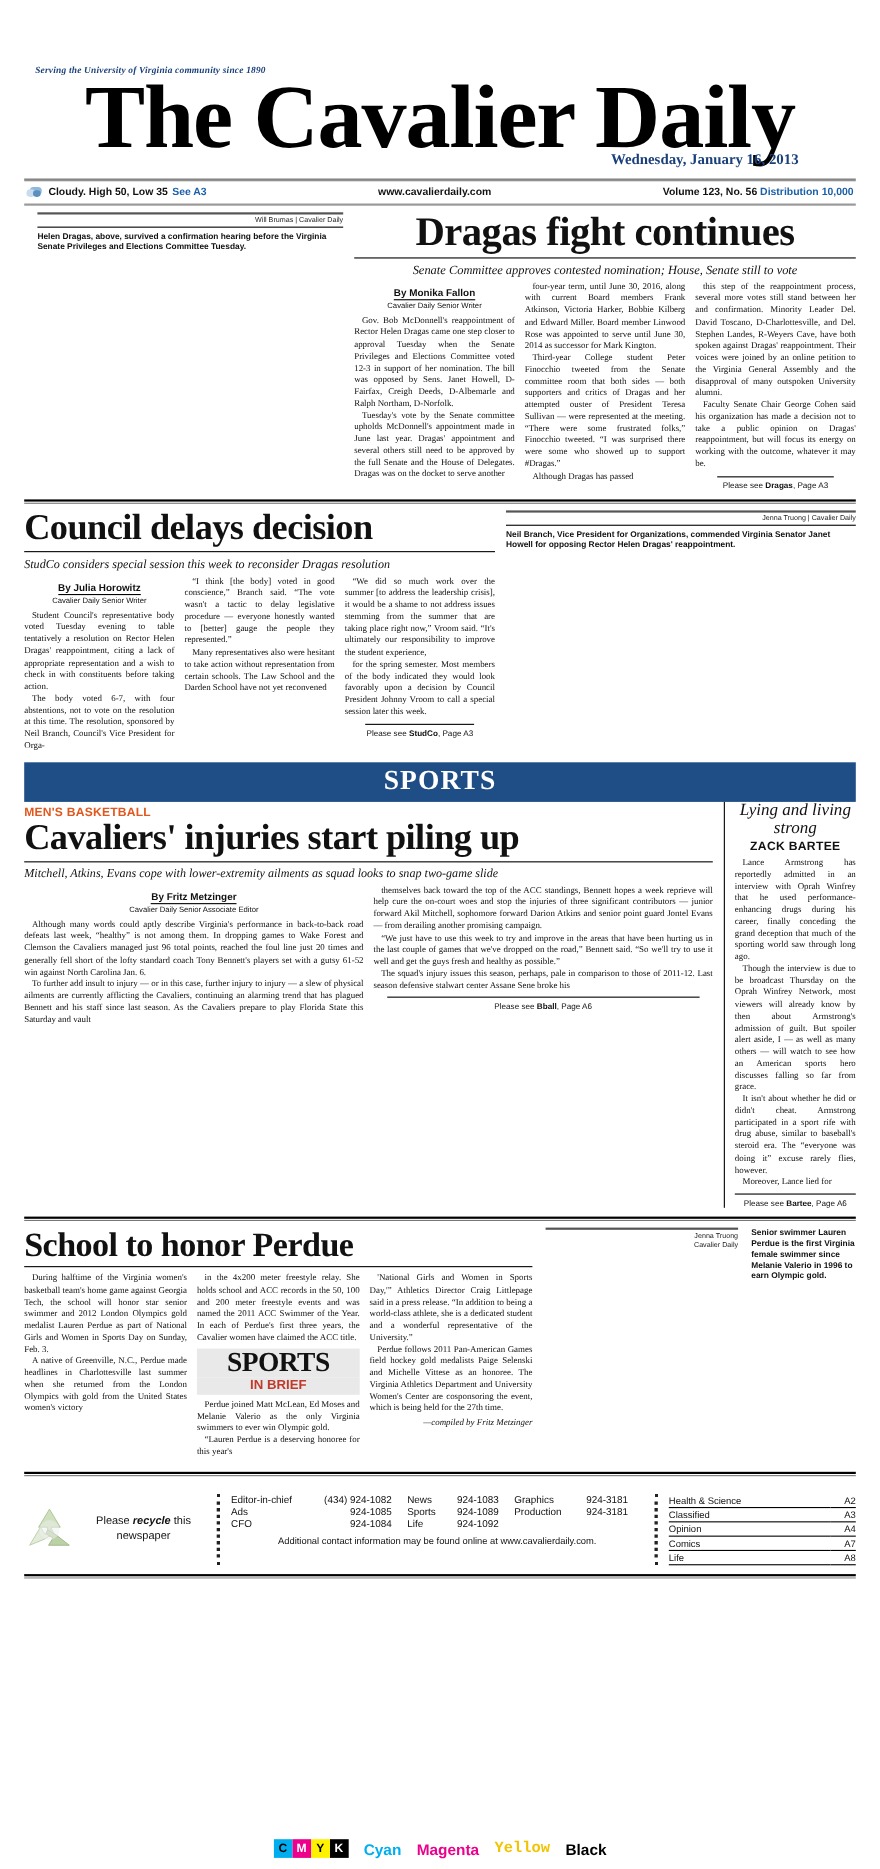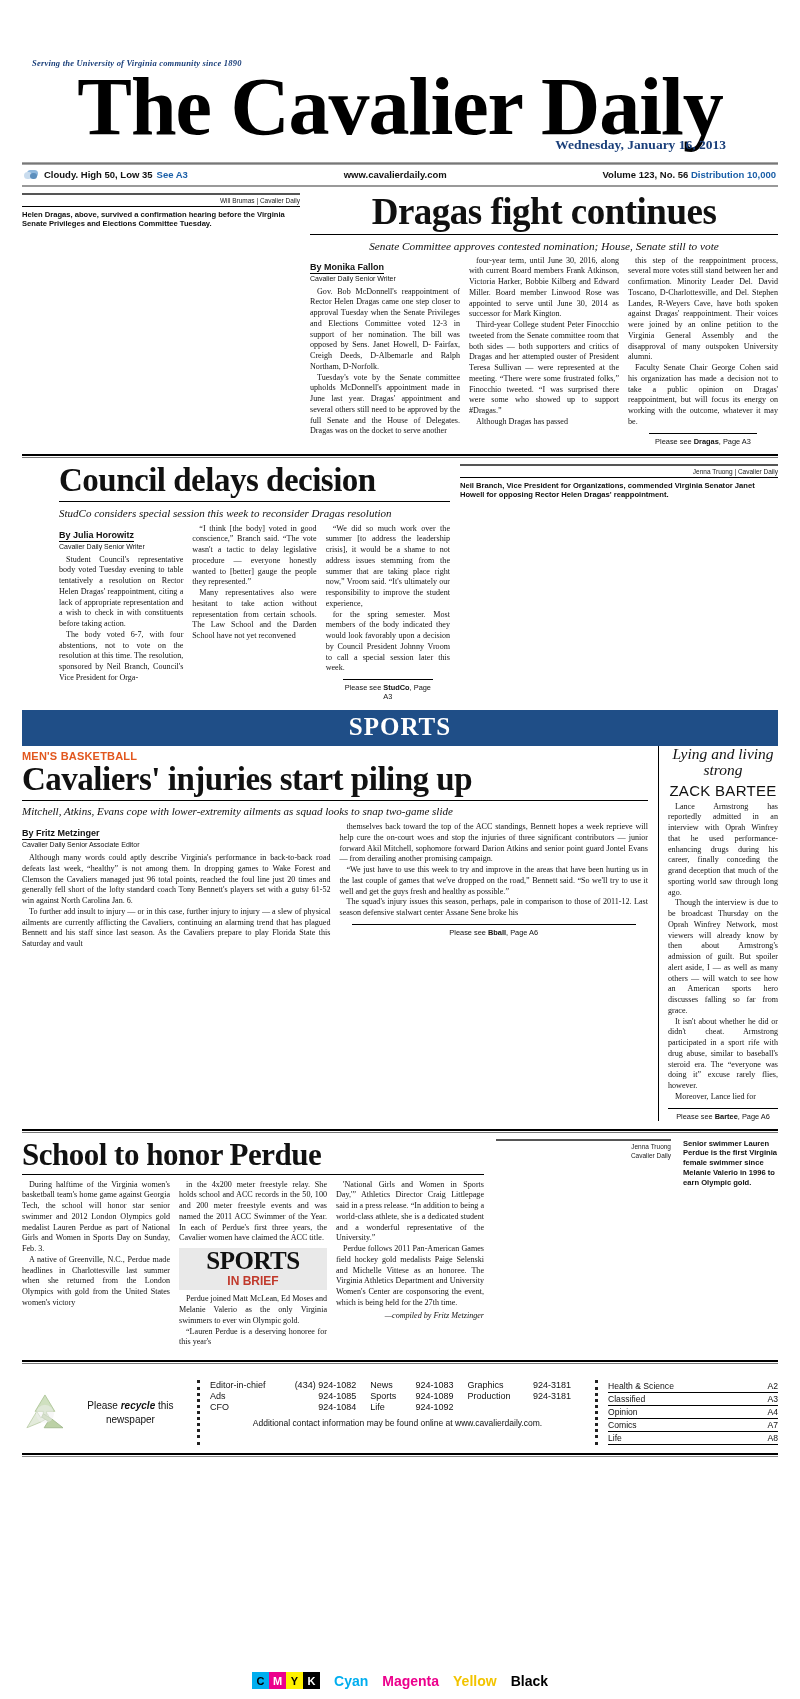--- a/index.html
+++ b/index.html
@@ -53,21 +53,21 @@
   .wx-icon .c1 { position:absolute; width:11px; height:7px; border-radius:5px; background:#8fb8dd; left:3px; top:2px;}
   .wx-icon .c2 { position:absolute; width:8px; height:7px; border-radius:5px; background:#c9dcee; left:0px; top:4px;}
   .wx-icon .c3 { position:absolute; width:7px; height:6px; border-radius:4px; background:#5d8fbd; left:6px; top:5px;}
   .blue { color:#1a5fa8; }
   .url-center { font-size:9.5px; }
   .hr-double { height:4px; border-top:2px solid #000; border-bottom:1px solid #777; margin:8px 0 6px; }
   .hr-thin { height:1px; background:#000; }
 
   
   .lead { display:flex; gap:10px; margin-top:6px; }
-  .lead-photo-col { width:278px; }
+  .lead-photo-col { width:278px;margin-left:12px; }
   .photo {
     width:100%; position:relative; overflow:hidden;
     border:1px solid #555;
   }
   .photo .inner { width:100%; height:100%; }
   .photo-credit {
     text-align:right; font-family:"Liberation Sans",sans-serif;
     font-size:6.5px; color:#222; padding-top:2px;
   }
   .photo-caption {
@@ -76,21 +76,21 @@
   }
   .lead-text-col { flex:1; }
   .headline-1 {
     font-family:"Liberation Serif",serif; font-weight:700;
     font-size:37px; line-height:1.0; text-align:center; letter-spacing:-.5px;
   }
   .deck {
     font-family:"Liberation Serif",serif; font-style:italic;
     font-size:11.3px; text-align:center; margin-top:5px; margin-bottom:4px;
   }
-  .byline { text-align:left; }
+  .byline { text-align:center; }
   .byline .name {
     font-family:"Liberation Sans",sans-serif; font-weight:700;
     font-size:9px; border-bottom:1px solid #000; display:inline-block; padding-bottom:1px;
   }
   .byline .role {
     font-family:"Liberation Sans",sans-serif; font-size:7px; display:block; margin-top:1px;
   }
   .cols-3 { display:flex; gap:9px; margin-top:4px; }
   .cols-2 { display:flex; gap:9px; margin-top:4px; }
   .col { flex:1; }
@@ -130,22 +130,22 @@
   .headline-3 {
     font-family:"Liberation Serif",serif; font-weight:700;
     font-size:33px; line-height:1.0; letter-spacing:-.5px; margin-top:1px;
   }
   .column-rule { border-left:1px solid #000; padding-left:9px; }
   .colhead {
     font-family:"Liberation Serif",serif; font-style:italic;
     font-size:15.5px; text-align:center; line-height:1.05;
   }
   .colname {
-    font-family:"Liberation Sans",sans-serif; font-weight:400;
-    font-size:15px; text-align:center; margin-top:3px; margin-bottom:3px; letter-spacing:.3px;
+    font-family:"Liberation Sans",sans-serif; font-weight:700;
+    font-size:11px; text-align:center; margin-top:3px; margin-bottom:3px; letter-spacing:.3px;
   }
 
   
   .headline-4 {
     font-family:"Liberation Serif",serif; font-weight:700;
     font-size:31px; line-height:1.0; letter-spacing:-.5px;
   }
   .sports-brief {
     text-align:center; margin:4px 0;
   }
@@ -278,21 +278,21 @@
             <b>Dragas</b><span>, Page A3</span>
           </div>
         </div>
       </div>
     </div>
   </div>
 
   <div class="hr-double"></div>
 
   <div style="display:flex; gap:10px;">
-    <div style="flex:1;margin-left:37px;">
+    <div style="flex:1;">
       <div class="headline-2">Council delays decision</div>
       <div class="hr-thin" style="margin:4px 0 4px"></div>
       <div class="deck-left">StudCo considers special session this week to reconsider Dragas resolution</div>
       <div class="cols-3">
         <div class="col">
           <div class="byline">
             <span class="name">By Julia Horowitz</span>
             <span class="role">Cavalier Daily Senior Writer</span>
           </div>
           <div class="bodytext" style="margin-top:5px">
@@ -518,17 +518,17 @@
 
   <div class="colorbar">
     <div class="swatches">
       <span class="sw" style="background: rgb(0, 174, 239); color: rgb(0, 0, 0);">C</span>
       <span class="sw" style="background: rgb(236, 0, 140); color: rgb(255, 255, 255);">M</span>
       <span class="sw" style="background: rgb(255, 242, 0); color: rgb(0, 0, 0);">Y</span>
       <span class="sw" style="background: rgb(0, 0, 0); color: rgb(255, 255, 255);">K</span>
     </div>
     <span class="cbl" style="color: rgb(0, 174, 239);">Cyan</span>
     <span class="cbl" style="color: rgb(236, 0, 140);">Magenta</span>
-    <span class="cbl" style="color: rgb(242, 196, 0);">Yellow</span>
+    <span class="cbl" style="color: rgb(242, 196, 0); font-family: Liberation Mono, monospace;">Yellow</span>
     <span class="cbl" style="color: rgb(0, 0, 0);">Black</span>
   </div>
 
 </div>
 
 </body></html>

